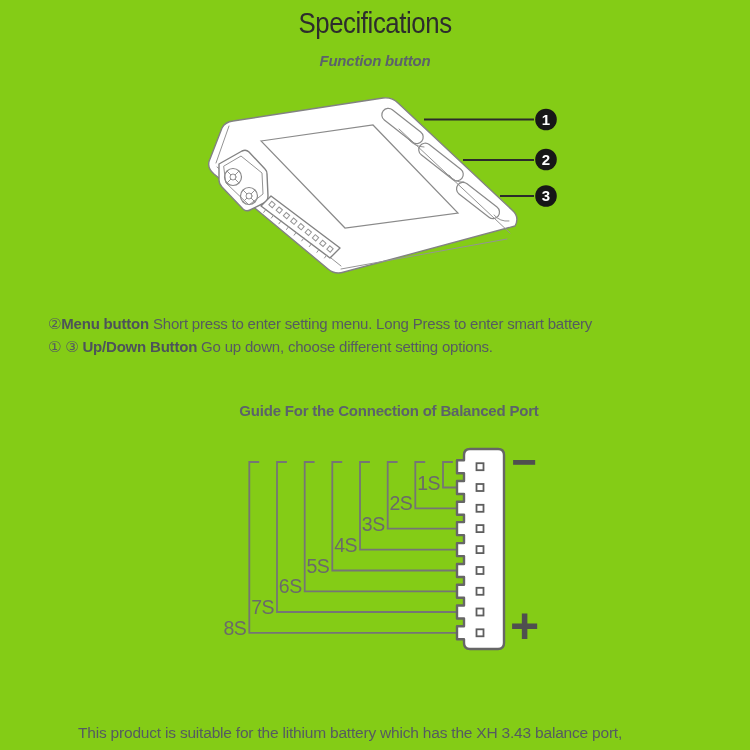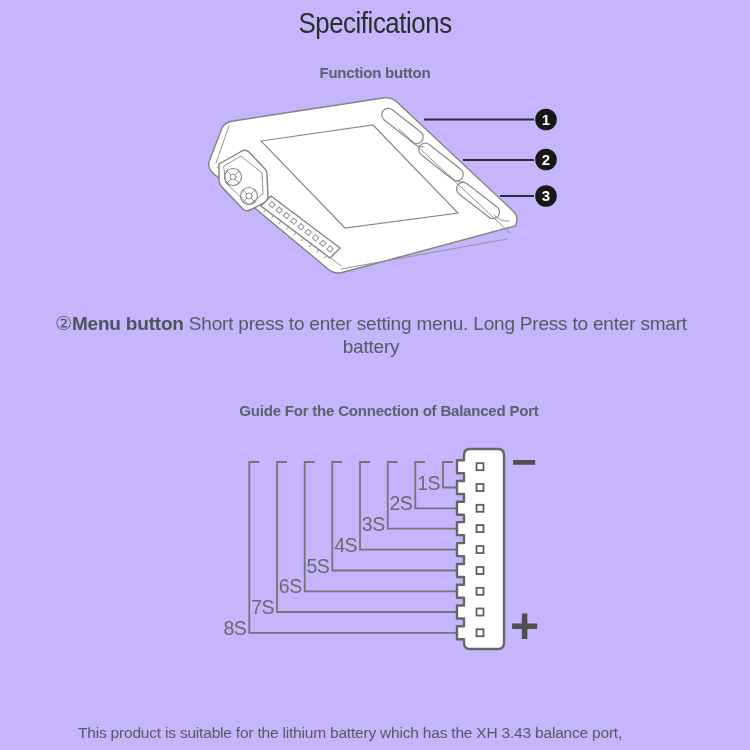--- a/index.html
+++ b/index.html
@@ -1,25 +1,25 @@
 <!DOCTYPE html>
 <html><head>
 <meta charset="utf-8">
 <style>
   html,body{margin:0;padding:0;background:#ffffff;}
-  .page{position:relative;width:750px;height:750px;background:#c4b5fd;overflow:hidden;
+  .page{position:relative;width:750px;height:750px;background:#84cc16;overflow:hidden;
         font-family:"Liberation Sans","DejaVu Sans",sans-serif;}
   .center{left:0;right:0;text-align:center;}
   .abs{position:absolute;}
   .page-title{top:6px;font-size:30px;color:#2d2d2d;font-weight:400;letter-spacing:-.5px;}
   .page-title span{display:inline-block;transform:scaleX(.86);transform-origin:center;}
   .section-heading{font-size:15px;font-weight:700;color:#5b626b;letter-spacing:-.2px;}
-  .fn-heading{top:64px;}
+  .fn-heading{top:52px;font-style:italic;}
   .guide-heading{top:402px;padding-left:28px;}
-  .notes{top:313px;left:36px;width:670px;text-align:center;font-size:19px;
+  .notes{top:313px;left:48px;width:670px;font-size:15px;
          line-height:22.5px;color:#555b61;letter-spacing:-.2px;}
   .notes b{font-weight:700;color:#4d535a;}
   .footer{top:679px;left:78px;width:600px;font-size:15.5px;line-height:21.5px;
           color:#555b61;letter-spacing:-.2px;white-space:pre-wrap;}
   svg{position:absolute;overflow:visible;}
   svg text{font-family:"Liberation Sans","DejaVu Sans",sans-serif;}
   .dev-stroke{fill:#ffffff;stroke:#828282;stroke-width:1.4;stroke-linejoin:round;}
   .dev-line{fill:none;stroke:#8a8a8a;stroke-width:1.2;stroke-linecap:round;}
   .dev-thin{fill:none;stroke:#949494;stroke-width:1;stroke-linecap:round;}
   .lead{stroke:#2b2b2b;stroke-width:2;}
@@ -103,20 +103,21 @@
       <text class="badge-num" x="546" y="164.8">2</text>
     </g>
     <g>
       <circle class="badge-circle" cx="546" cy="196" r="10.8"></circle>
       <text class="badge-num" x="546" y="201.3">3</text>
     </g>
   </svg>
 
   <div class="abs notes">
     <div><span>②</span><b>Menu button</b><span> Short press to enter setting menu. Long Press to enter smart battery</span></div>
+    <div><span>① ③ </span><b>Up/Down Button</b><span> Go up down, choose different setting options.</span></div>
   </div>
 
   <div class="abs center section-heading guide-heading">Guide For the Connection of Balanced Port</div>
 
   <svg class="abs" style="left:210px;top:438px" width="350" height="230" viewBox="210 438 350 230">
 
     <path class="dia-line" d="M 452,462 L 443,462 L 443,487.5 L 457,487.5"></path>
     <path class="dia-line" d="M 424.3,462 L 415.3,462 L 415.3,508.3 L 457,508.3"></path>
     <path class="dia-line" d="M 396.7,462 L 387.7,462 L 387.7,528.6 L 457,528.6"></path>
     <path class="dia-line" d="M 369,462 L 360,462 L 360,549.6 L 457,549.6"></path>

